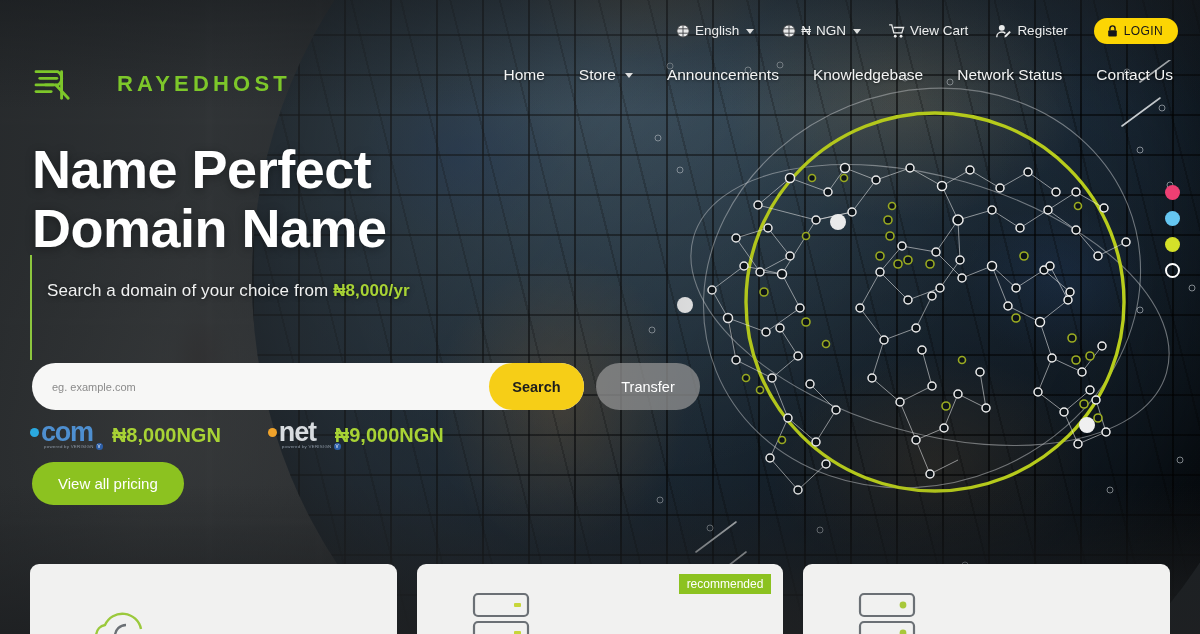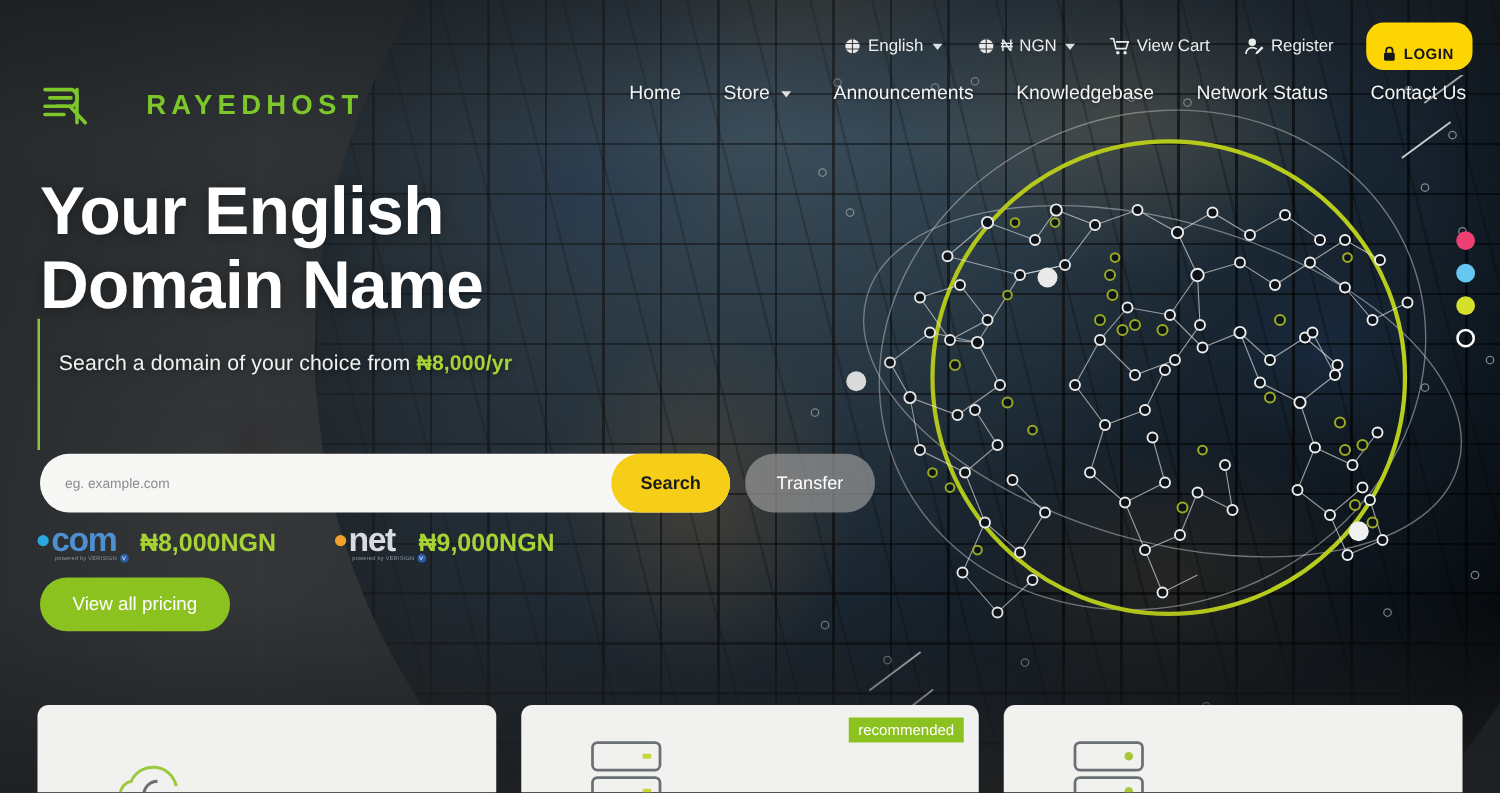--- a/index.html
+++ b/index.html
@@ -122,22 +122,22 @@
     color: #eceded; line-height: 20px;
   }
   .caret {
     width: 0; height: 0; margin-left: 2px;
     border-left: 4px solid transparent; border-right: 4px solid transparent;
     border-top: 5px solid #dfe0e0;
   }
   .login-btn {
     display: flex; align-items: center; gap: 6px;
     background: #FCD503; color: #16161a;
-    font-size: 12px; font-weight: bold; letter-spacing: .4px;
-    padding: 18px 15px 6px 13px; border-radius: 14px;
+    font-size: 12px; font-weight: normal; letter-spacing: .4px;
+    padding: 6px 15px 6px 13px; border-radius: 14px;
     margin-left: 12px; cursor: pointer;
   }
 
   
   .mainnav {
     position: absolute; top: 58px; right: 10px;
     display: flex; align-items: center;
     z-index: 40;
   }
   .nav-item {
@@ -552,21 +552,21 @@
       <span>Network Status</span>
     </div>
     <div class="nav-item">
       <span>Contact Us</span>
     </div>
   </div>
 
   <div class="accent-line"></div>
   <div class="hero">
     <h1>
-      <span>Your English</span><br>
+      <span>Name Perfect</span><br>
       <span>Domain Name</span>
     </h1>
     <div class="hero-sub">
       <span>Search a domain of your choice from </span><span class="hero-price">₦8,000/yr</span>
     </div>
   </div>
 
   <div class="searchrow">
     <div class="search-wrap">
       <input class="search-input" type="text" placeholder="eg. example.com" style="">

